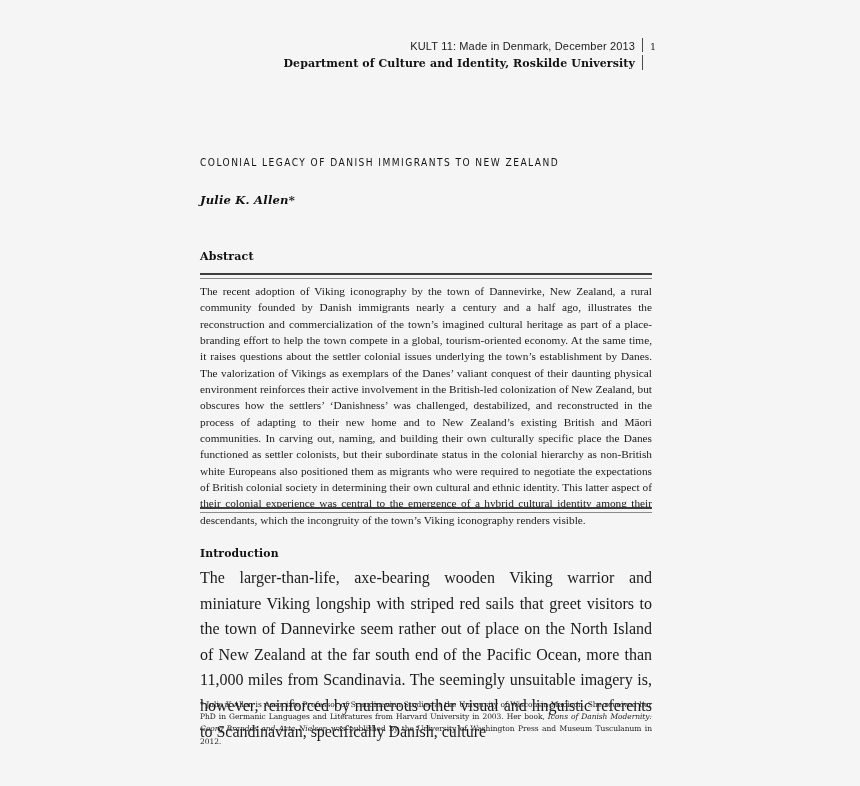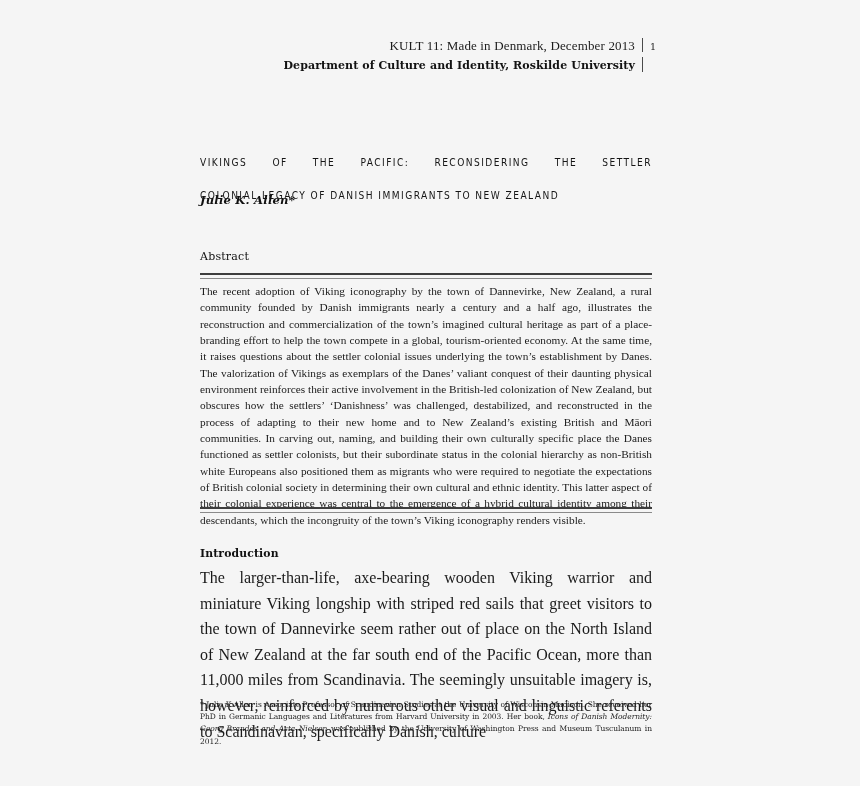--- a/index.html
+++ b/index.html
@@ -29,22 +29,22 @@
     left: 0;
     right: 196px;
     text-align: right;
   }
   .header-row {
     display: flex;
     justify-content: flex-end;
     align-items: baseline;
   }
   .header-line1 {
-    font-family: Liberation Serif, serif;
-    font-size: 13px;
+    font-family: Liberation Sans, sans-serif;
+    font-size: 11px;
     letter-spacing: 0.15px;
     color: #1c1c1c;
     white-space: nowrap;
   }
   .header-line2 {
     font-family: "DejaVu Serif", "Liberation Serif", serif;
     font-size: 11px;
     font-weight: bold;
     letter-spacing: 0.1px;
     color: #121212;
@@ -114,21 +114,21 @@
     font-style: italic;
   }
 
   
   .abstract-heading {
     position: absolute;
     top: 250px;
     left: 200px;
     font-family: "DejaVu Serif", "Liberation Serif", serif;
     font-size: 11px;
-    font-weight: normal;
+    font-weight: bold;
     letter-spacing: 0.2px;
     color: #111;
   }
   .rule-top {
     position: absolute;
     top: 273px;
     left: 200px;
     width: 452px;
     height: 3px;
     border-top: 2px solid #3d3d3d;
@@ -209,21 +209,20 @@
       <span class="header-pageno">1</span>
     </div>
     <div class="header-row">
       <span class="header-line2">Department of Culture and Identity, Roskilde University</span>
       <span class="header-rule hr-tall-2"></span>
       <span class="header-spacer"></span>
     </div>
   </div>
 
   <h1 class="title">
-    <span class="title-line justified">Vikings of the Pacific: Reconsidering the Settler</span>
     <span class="title-line">Colonial Legacy of Danish Immigrants to New Zealand</span>
   </h1>
 
   <div class="author">Julie K. Allen*</div>
 
   <div class="abstract-heading">Abstract</div>
   <div class="rule-top"></div>
   <div class="abstract-body">The recent adoption of Viking iconography by the town of Dannevirke, New Zealand, a rural community founded by Danish immigrants nearly a century and a half ago, illustrates the reconstruction and commercialization of the town’s imagined cultural heritage as part of a place-branding effort to help the town compete in a global, tourism-oriented economy. At the same time, it raises questions about the settler colonial issues underlying the town’s establishment by Danes. The valorization of Vikings as exemplars of the Danes’ valiant conquest of their daunting physical environment reinforces their active involvement in the British-led colonization of New Zealand, but obscures how the settlers’ ‘Danishness’ was challenged, destabilized, and reconstructed in the process of adapting to their new home and to New Zealand’s existing British and Māori communities. In carving out, naming, and building their own culturally specific place the Danes functioned as settler colonists, but their subordinate status in the colonial hierarchy as non-British white Europeans also positioned them as migrants who were required to negotiate the expectations of British colonial society in determining their own cultural and ethnic identity. This latter aspect of their colonial experience was central to the emergence of a hybrid cultural identity among their descendants, which the incongruity of the town’s Viking iconography renders visible.</div>
   <div class="rule-bottom"></div>
 

